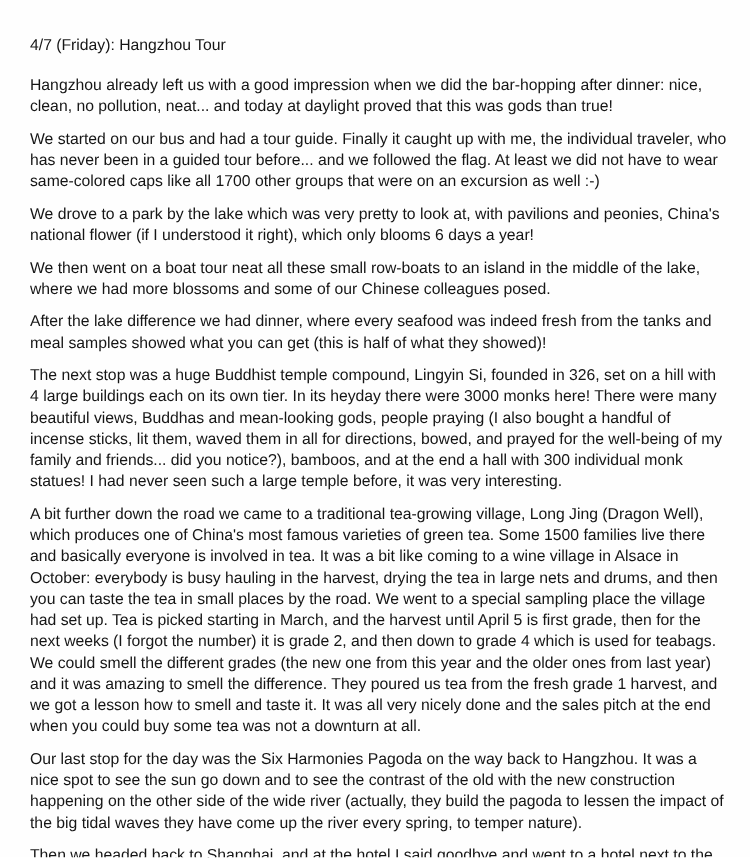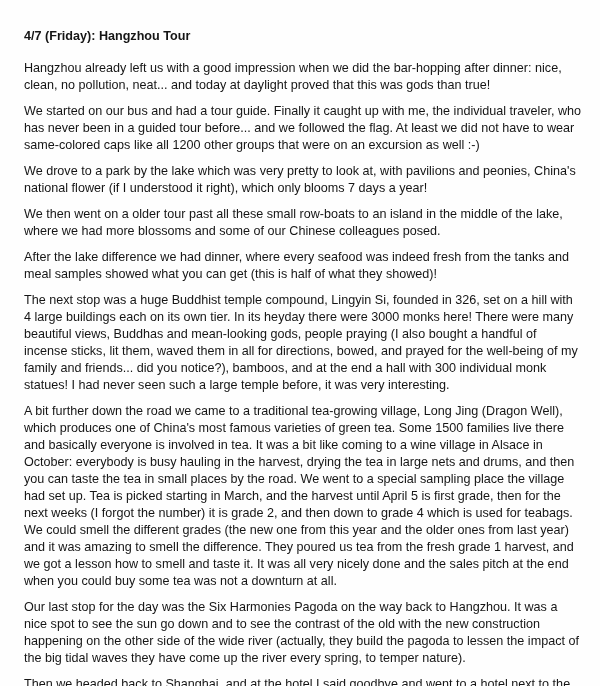--- a/index.html
+++ b/index.html
@@ -18,36 +18,36 @@
     width: 600px;
     height: 686px;
     padding: 28px 18px 0 24px;
     background: #fefefe;
     color: #151515;
     overflow: hidden;
   }
   .doc-title {
     font-size: 12.6px;
     line-height: 17px;
-    font-weight: 700;
+    font-weight: 400;
     margin: 0 0 15px 0;
   }
   .doc-paragraph {
     font-size: 12.6px;
     line-height: 17px;
     margin: 0 0 9px 0;
   }
 </style>
 </head>
 <body>
 
 <div class="page">
   <div class="doc-title">4/7 (Friday): Hangzhou Tour</div>
   <p class="doc-paragraph">Hangzhou already left us with a good impression when we did the bar-hopping after dinner: nice, clean, no pollution, neat... and today at daylight proved that this was gods than true!</p>
-  <p class="doc-paragraph">We started on our bus and had a tour guide. Finally it caught up with me, the individual traveler, who has never been in a guided tour before... and we followed the flag. At least we did not have to wear same-colored caps like all 1200 other groups that were on an excursion as well :-)</p>
-  <p class="doc-paragraph">We drove to a park by the lake which was very pretty to look at, with pavilions and peonies, China's national flower (if I understood it right), which only blooms 7 days a year!</p>
-  <p class="doc-paragraph">We then went on a older tour past all these small row-boats to an island in the middle of the lake, where we had more blossoms and some of our Chinese colleagues posed.</p>
+  <p class="doc-paragraph">We started on our bus and had a tour guide. Finally it caught up with me, the individual traveler, who has never been in a guided tour before... and we followed the flag. At least we did not have to wear same-colored caps like all 1700 other groups that were on an excursion as well :-)</p>
+  <p class="doc-paragraph">We drove to a park by the lake which was very pretty to look at, with pavilions and peonies, China's national flower (if I understood it right), which only blooms 6 days a year!</p>
+  <p class="doc-paragraph">We then went on a boat tour neat all these small row-boats to an island in the middle of the lake, where we had more blossoms and some of our Chinese colleagues posed.</p>
   <p class="doc-paragraph">After the lake difference we had dinner, where every seafood was indeed fresh from the tanks and meal samples showed what you can get (this is half of what they showed)!</p>
   <p class="doc-paragraph">The next stop was a huge Buddhist temple compound, Lingyin Si, founded in 326, set on a hill with 4 large buildings each on its own tier. In its heyday there were 3000 monks here! There were many beautiful views, Buddhas and mean-looking gods, people praying (I also bought a handful of incense sticks, lit them, waved them in all for directions, bowed, and prayed for the well-being of my family and friends... did you notice?), bamboos, and at the end a hall with 300 individual monk statues! I had never seen such a large temple before, it was very interesting.</p>
   <p class="doc-paragraph">A bit further down the road we came to a traditional tea-growing village, Long Jing (Dragon Well), which produces one of China's most famous varieties of green tea. Some 1500 families live there and basically everyone is involved in tea. It was a bit like coming to a wine village in Alsace in October: everybody is busy hauling in the harvest, drying the tea in large nets and drums, and then you can taste the tea in small places by the road. We went to a special sampling place the village had set up. Tea is picked starting in March, and the harvest until April 5 is first grade, then for the next weeks (I forgot the number) it is grade 2, and then down to grade 4 which is used for teabags. We could smell the different grades (the new one from this year and the older ones from last year) and it was amazing to smell the difference. They poured us tea from the fresh grade 1 harvest, and we got a lesson how to smell and taste it. It was all very nicely done and the sales pitch at the end when you could buy some tea was not a downturn at all.</p>
   <p class="doc-paragraph">Our last stop for the day was the Six Harmonies Pagoda on the way back to Hangzhou. It was a nice spot to see the sun go down and to see the contrast of the old with the new construction happening on the other side of the wide river (actually, they build the pagoda to lessen the impact of the big tidal waves they have come up the river every spring, to temper nature).</p>
   <p class="doc-paragraph">Then we headed back to Shanghai, and at the hotel I said goodbye and went to a hotel next to the airport, since I will have an early flight to start into my weeklong vacation here!</p>
 </div>
 
 </body></html>

